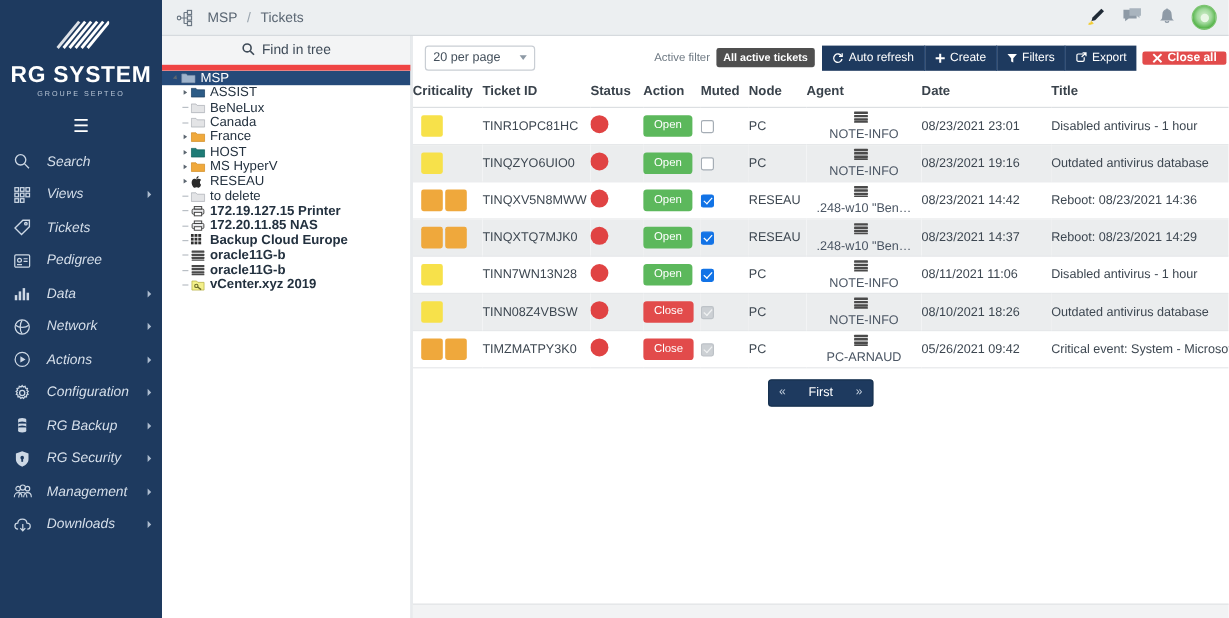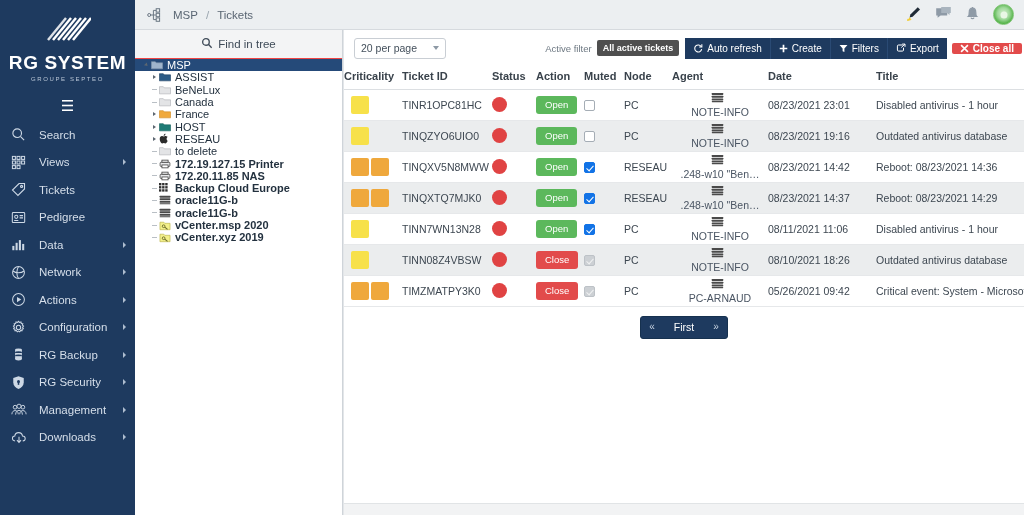--- a/index.html
+++ b/index.html
@@ -39,21 +39,21 @@
     display: flex; align-items: center;
     height: 27.5px; padding-left: 11px;
     color: #d6dfea; font-size: 11.5px;
     cursor: pointer; position: relative;
   }
   .nav-ico {
     width: 20px; height: 18px; flex: 0 0 20px;
     display: flex; align-items: center; justify-content: flex-start;
   }
   .nav-ico svg { display: block; }
-  .nav-label { margin-left: 8px; white-space: nowrap; }
+  .nav-label { margin-left: 8px; white-space: nowrap; font-style: italic; }
   .nav-caret {
     position: absolute; right: 9px; top: 50%;
     transform: translateY(-50%);
     width: 0; height: 0;
     border-left: 3.5px solid #aebdd0;
     border-top: 3px solid transparent;
     border-bottom: 3px solid transparent;
   }
 
   
@@ -96,21 +96,21 @@
     background: #f3f4f5;
     border-right: 1px solid #cfd4d9;
     display: flex; flex-direction: column;
     min-height: 0;
   }
   .tree-search {
     height: 29px; flex: 0 0 29px;
     display: flex; align-items: center; justify-content: center;
     color: #3f4b58; font-size: 11.5px;
     background: #f3f4f5;
-    border-bottom: 1px solid #ef4444;
+    border-bottom: 5px solid #ef4444;
     cursor: pointer;
   }
   .tree-search svg { margin-right: 5px; }
   .tree-body { flex: 1; overflow: hidden; background: #ffffff; }
   .tree-row {
     display: flex; align-items: center;
     height: 12.3px; padding-left: 6px;
     font-size: 11px; color: #23313f;
     white-space: nowrap; cursor: pointer;
   }
@@ -571,20 +571,31 @@
                   <path d="M0.5 1.6 H5 L6.2 3 H13.5 V10 H0.5 Z" fill="#1e7b76" stroke="#14605c" stroke-width="0.7"></path>
                 </svg>
               </span>
               <span class="t-label">HOST</span>
             </div>
             <div class="tree-row indent1">
               <span class="tw">
                 <span class="arrow"></span>
               </span>
               <span class="t-ico">
+                <svg width="12" height="10" viewBox="0 0 14 11">
+                  <path d="M0.5 1.6 H5 L6.2 3 H13.5 V10 H0.5 Z" fill="#f0a93c" stroke="#cf8a21" stroke-width="0.7"></path>
+                </svg>
+              </span>
+              <span class="t-label">MS HyperV</span>
+            </div>
+            <div class="tree-row indent1">
+              <span class="tw">
+                <span class="arrow"></span>
+              </span>
+              <span class="t-ico">
                 <svg width="10" height="11" viewBox="0 0 10 11" fill="#2b2b2b">
                   <path d="M7.6 5.8c0-1.3 1-1.9 1-1.9S7.9 2.9 6.7 2.9c-1 0-1.4.5-1.9.5s-1-.5-1.8-.5C1.8 2.9 .7 4 .7 6c0 2 1.4 4.4 2.4 4.4.6 0 1-.4 1.7-.4s1 .4 1.7.4c1 0 2.1-1.9 2.1-2.6 0 0-1-.5-1-2zM6 2.3c.5-.6.5-1.5.5-1.6 0 0-.9.1-1.4.7-.5.5-.5 1.4-.5 1.5 0 0 .9 0 1.4-.6z"></path>
                 </svg>
               </span>
               <span class="t-label">RESEAU</span>
             </div>
             <div class="tree-row indent1">
               <span class="tw">
                 <span class="dash"></span>
               </span>
@@ -660,33 +671,20 @@
               </span>
               <span class="t-ico">
                 <svg width="12" height="10" viewBox="0 0 14 11" fill="#4a4a4a">
                   <rect x="0.8" y="0.6" width="12.4" height="2.2" rx="0.5"></rect>
                   <rect x="0.8" y="3.6" width="12.4" height="2.2" rx="0.5"></rect>
                   <rect x="0.8" y="6.6" width="12.4" height="2.2" rx="0.5"></rect>
                   <rect x="0.8" y="9.2" width="12.4" height="1.4" rx="0.5"></rect>
                 </svg>
               </span>
               <span class="t-label">oracle11G-b</span>
-            </div>
-            <div class="tree-row bold indent1">
-              <span class="tw">
-                <span class="dash"></span>
-              </span>
-              <span class="t-ico">
-                <svg width="12" height="11" viewBox="0 0 13 12">
-                  <path d="M1 2.4 H5.2 L6.3 3.6 H12 V10.6 H1 Z" fill="#f3f08a" stroke="#b9b24a" stroke-width="0.7"></path>
-                  <circle cx="5" cy="6.8" r="1.5" fill="none" stroke="#6a6a2a" stroke-width="1"></circle>
-                  <path d="M6.2 7.8 L9.3 10.2" stroke="#6a6a2a" stroke-width="1.2"></path>
-                </svg>
-              </span>
-              <span class="t-label">vCenter.msp 2020</span>
             </div>
             <div class="tree-row bold indent1">
               <span class="tw">
                 <span class="dash"></span>
               </span>
               <span class="t-ico">
                 <svg width="12" height="11" viewBox="0 0 13 12">
                   <path d="M1 2.4 H5.2 L6.3 3.6 H12 V10.6 H1 Z" fill="#f3f08a" stroke="#b9b24a" stroke-width="0.7"></path>
                   <circle cx="5" cy="6.8" r="1.5" fill="none" stroke="#6a6a2a" stroke-width="1"></circle>
                   <path d="M6.2 7.8 L9.3 10.2" stroke="#6a6a2a" stroke-width="1.2"></path>

